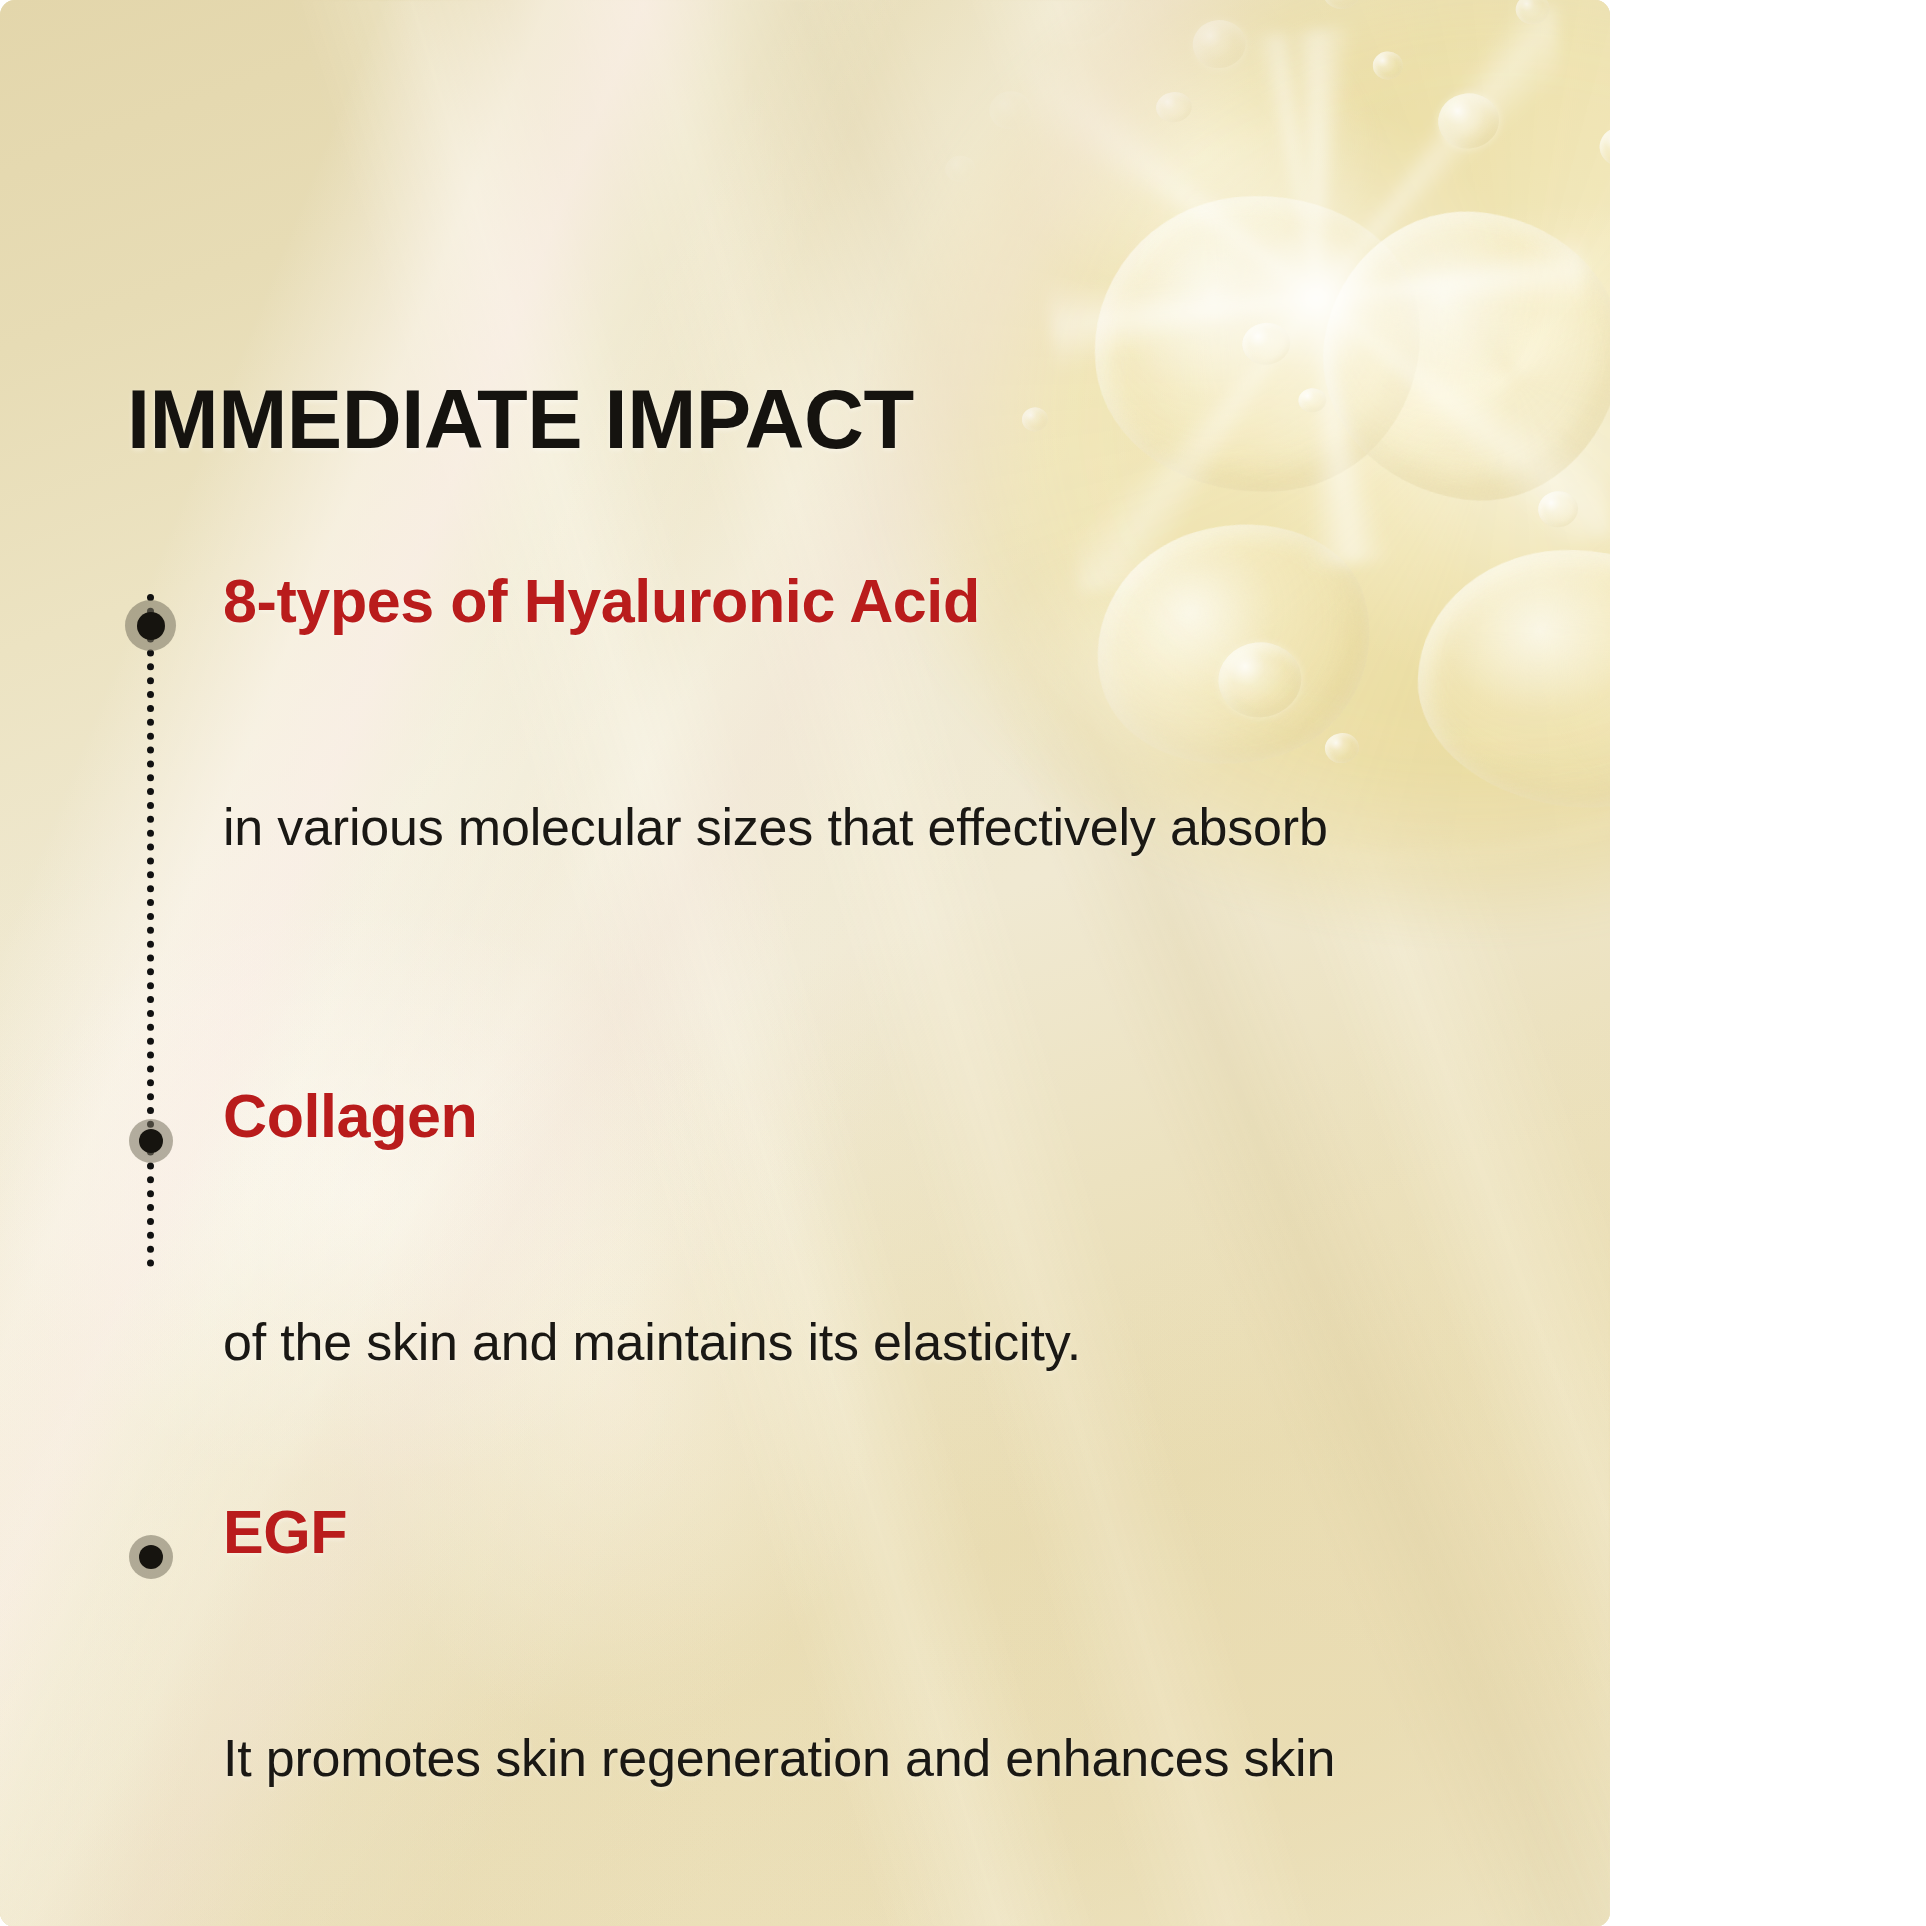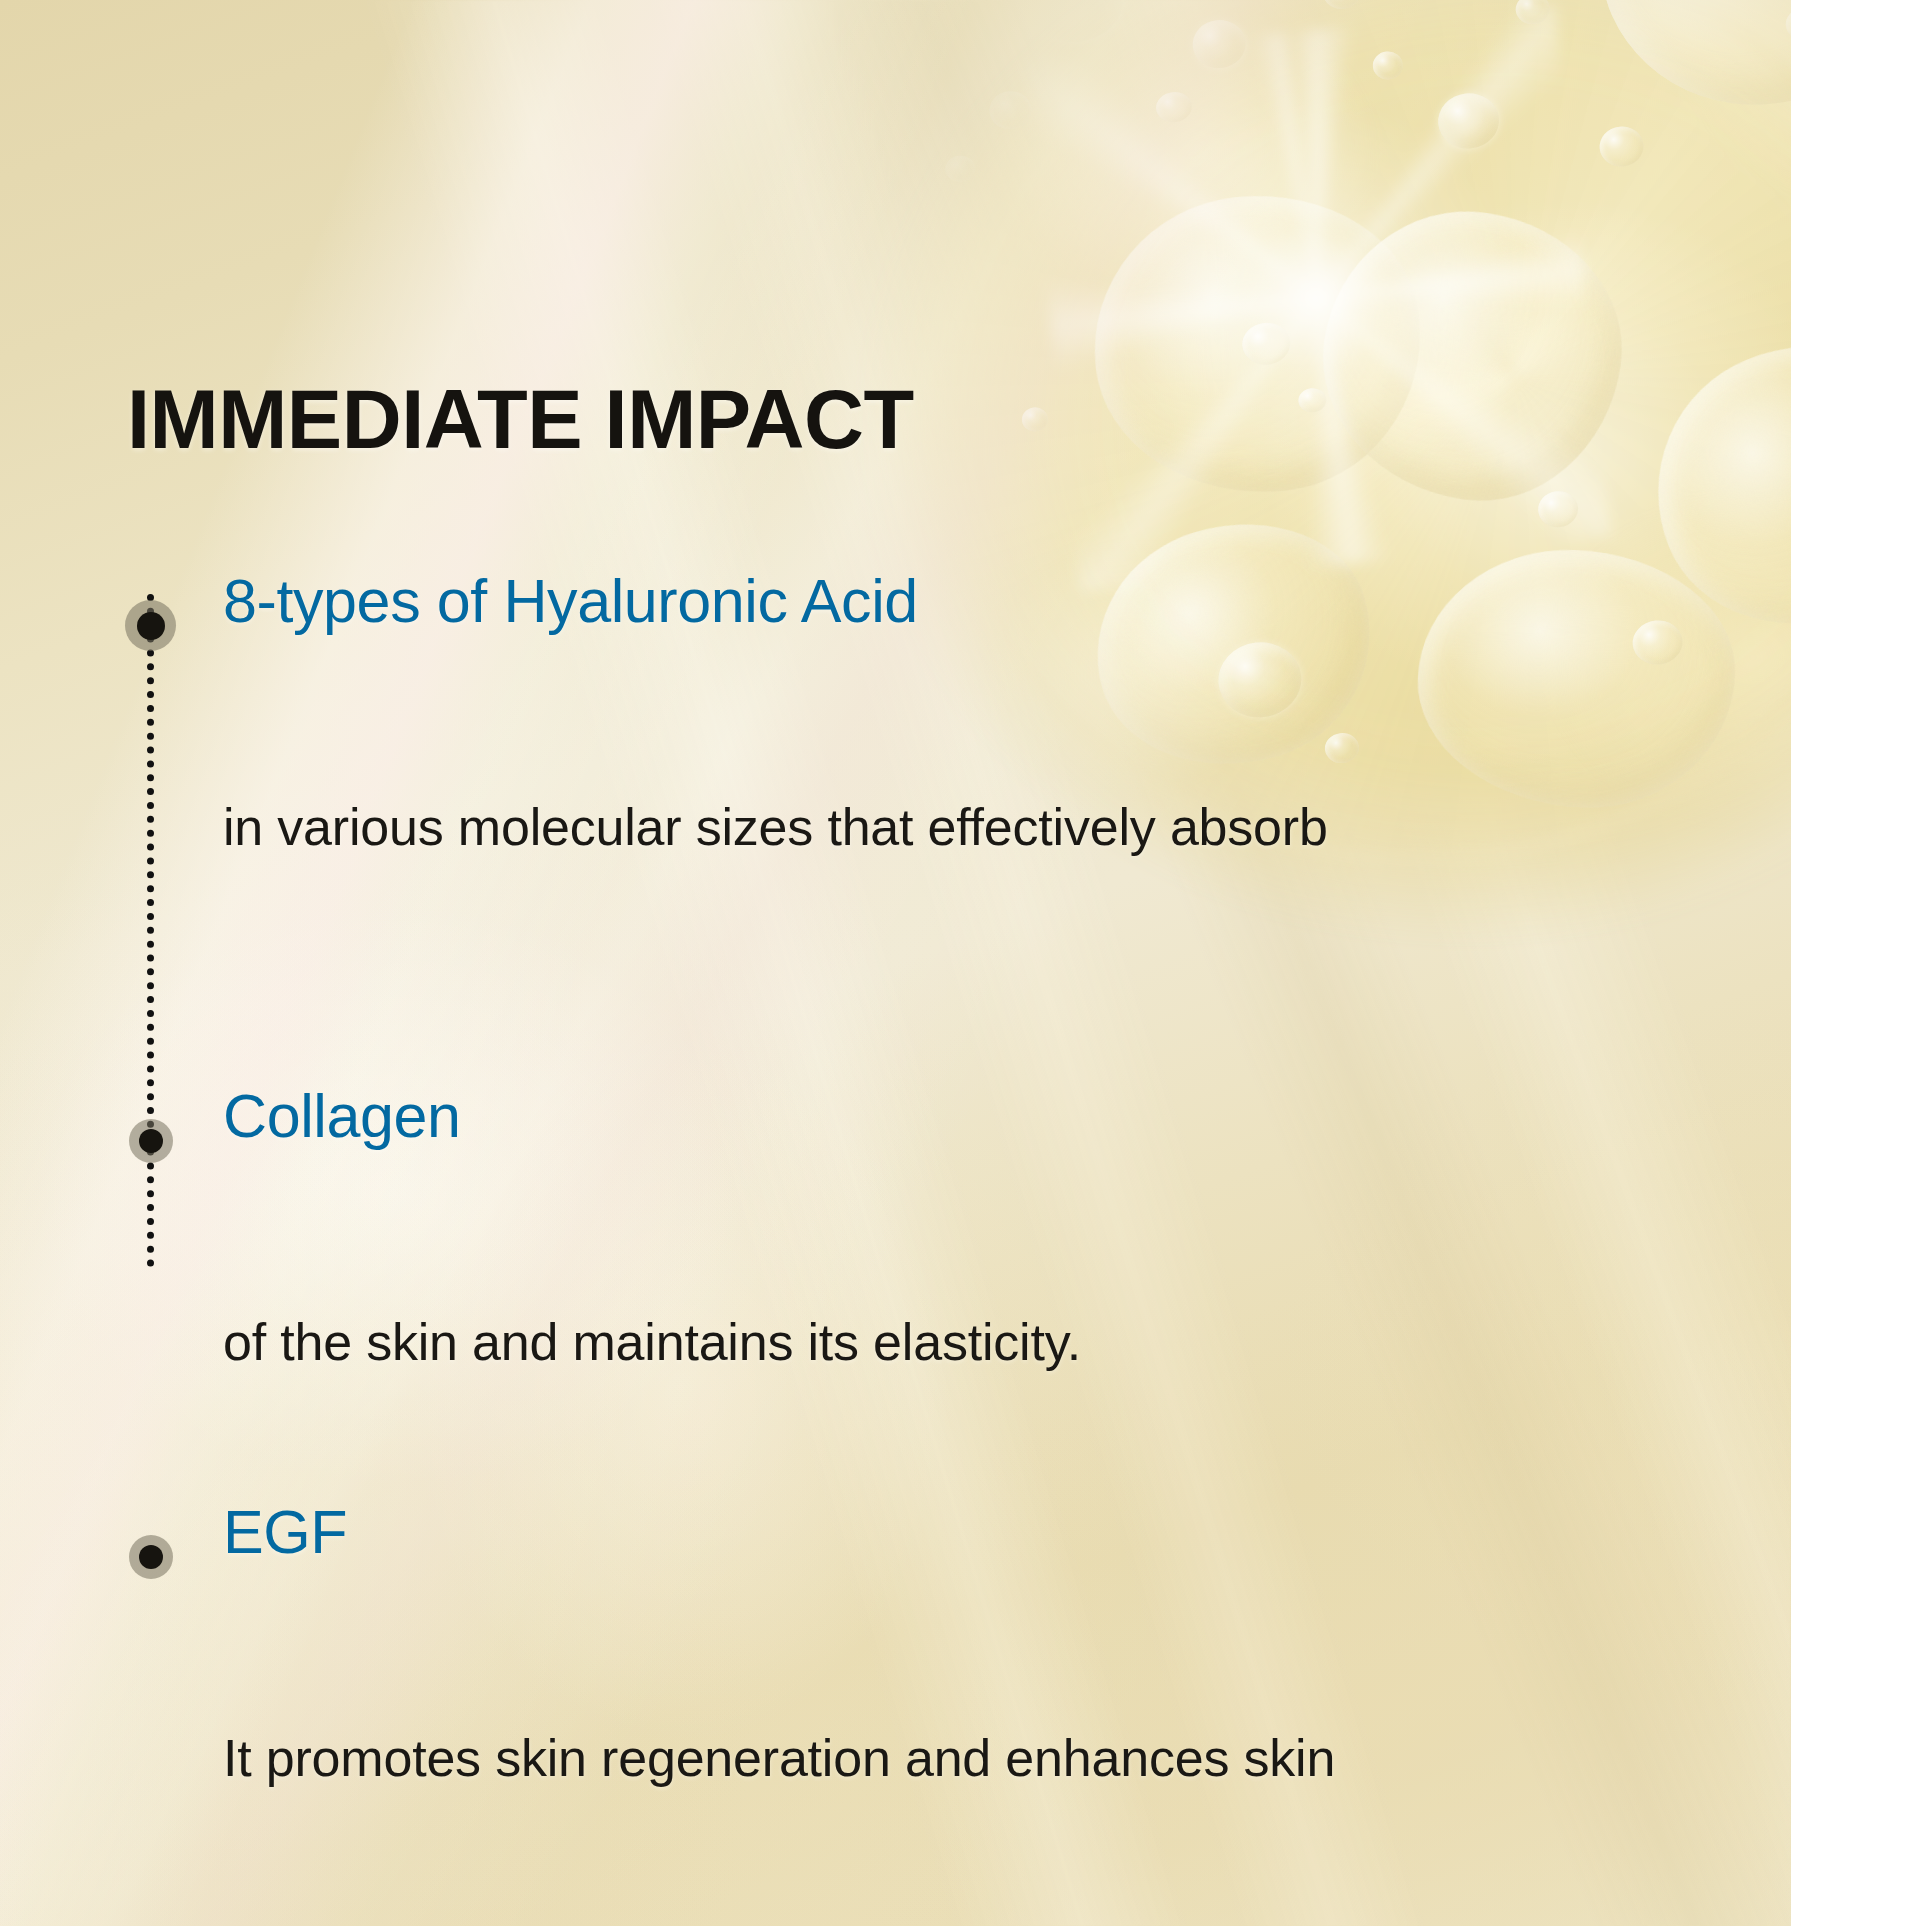--- a/index.html
+++ b/index.html
@@ -2,26 +2,27 @@
 <html><head>
 <meta charset="utf-8">
 <style>
   html, body {
     margin: 0;
     padding: 0;
     background: #ffffff;
   }
   #poster {
     position: relative;
-    width: 1791px;
+    width: 1610px;
     height: 1927px;
     overflow: hidden;
     font-family: "Liberation Sans", sans-serif;
     background: #e8dcb2;
     isolation: isolate;
+    border-radius: 15px;
   }
 
   
   .bg-layer {
     position: absolute;
     inset: 0;
     pointer-events: none;
   }
 
   
@@ -271,22 +272,22 @@
     background: #16140f;
   }
   .feature.small .marker .ring { width: 44px; height: 44px; }
   .feature.small .marker .dot  { width: 24px; height: 24px; }
 
   .feature .f-title {
     position: absolute;
     left: 223px;
     top: -28px;
     font-size: 61px;
-    font-weight: 400;
-    color: #0369a1;
+    font-weight: 700;
+    color: #b91c1c;
     letter-spacing: -0.4px;
     text-shadow: 0 2px 4px rgba(255,255,250,0.40);
     white-space: nowrap;
   }
   .feature .f-body {
     position: absolute;
     left: 223px;
     top: 61px;
     font-size: 52px;
     font-weight: 400;

